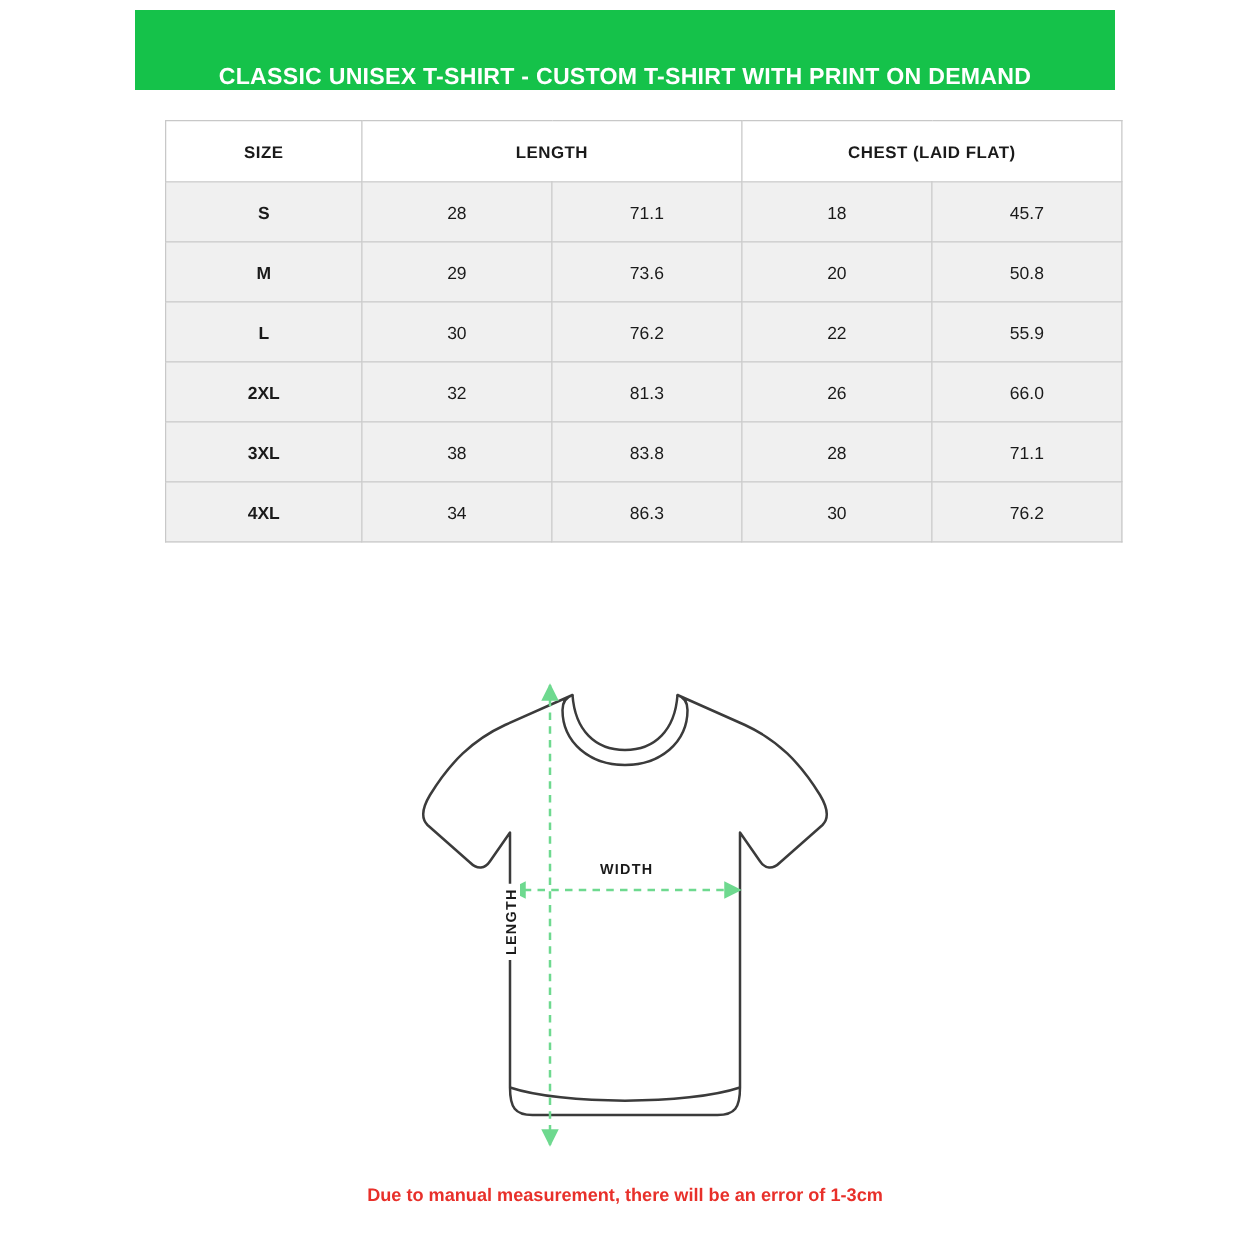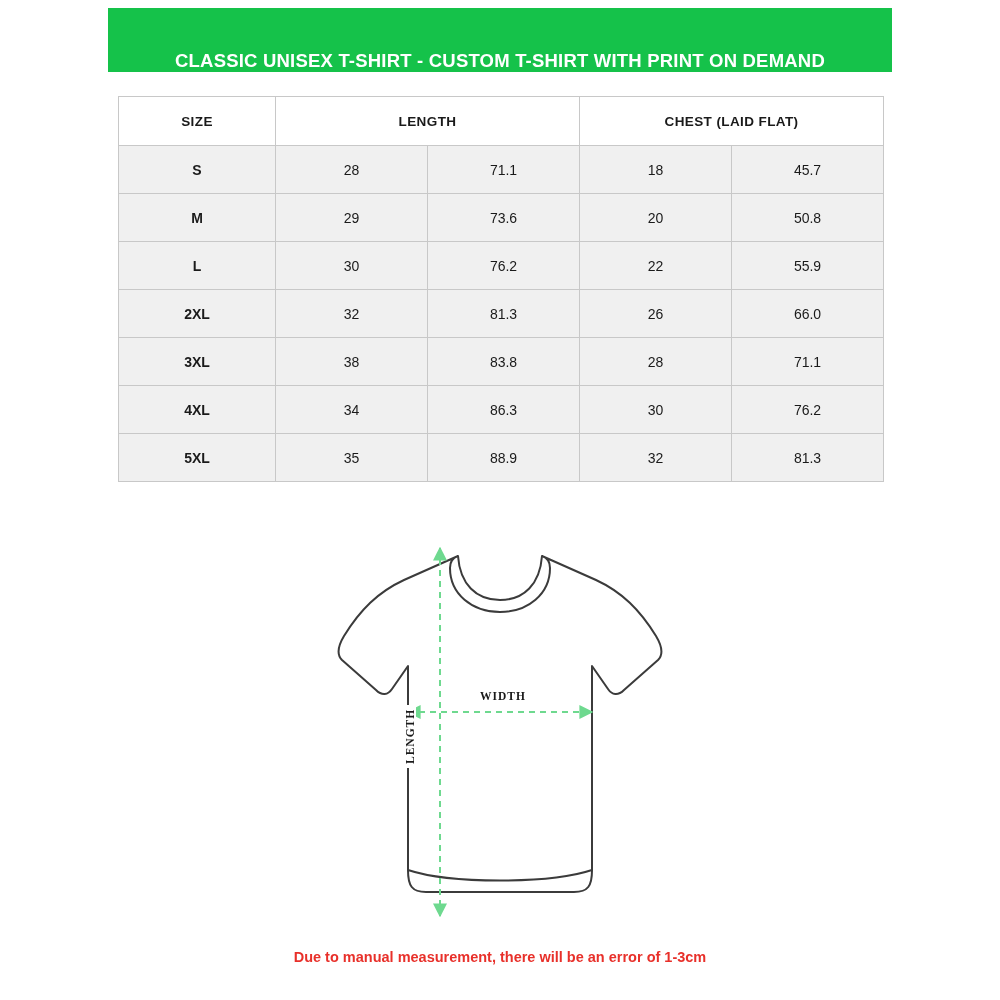--- a/index.html
+++ b/index.html
@@ -33,21 +33,21 @@
     font-size: 18.5px;
     font-weight: bold;
     letter-spacing: 0.2px;
     text-align: center;
     white-space: nowrap;
   }
 
   
   .size-table-wrap {
     position: absolute;
-    left: 118px;
+    left: 132px;
     top: 96px;
     width: 765px;
   }
   table.size-table {
     border-collapse: collapse;
     width: 765px;
     table-layout: fixed;
   }
   table.size-table th,
   table.size-table td {
@@ -79,21 +79,20 @@
   col.c-c      { width: 152px; }
   col.c-d      { width: 152px; }
 
   
   .diagram {
     position: absolute;
     left: 300px;
     top: 540px;
     width: 400px;
     height: 390px;
-    font-family: Liberation Serif, serif;
   }
   .diagram svg { display: block; }
 
   .label-width, .label-length {
     position: absolute;
     font-size: 11.5px;
     font-weight: bold;
     letter-spacing: 1px;
     color: #1a1a1a;
     background: #ffffff;
@@ -181,27 +180,20 @@
         <td>83.8</td>
         <td>28</td>
         <td>71.1</td>
       </tr>
       <tr>
         <td class="size-cell">4XL</td>
         <td>34</td>
         <td>86.3</td>
         <td>30</td>
         <td>76.2</td>
-      </tr>
-      <tr>
-        <td class="size-cell">5XL</td>
-        <td>35</td>
-        <td>88.9</td>
-        <td>32</td>
-        <td>81.3</td>
       </tr>
     </tbody>
   </table>
 </div>
 
 <div class="diagram">
   <svg width="400" height="390" viewBox="0 0 400 390">
 
     <path d="M150 28
              C 150 22, 152 18, 158 16

